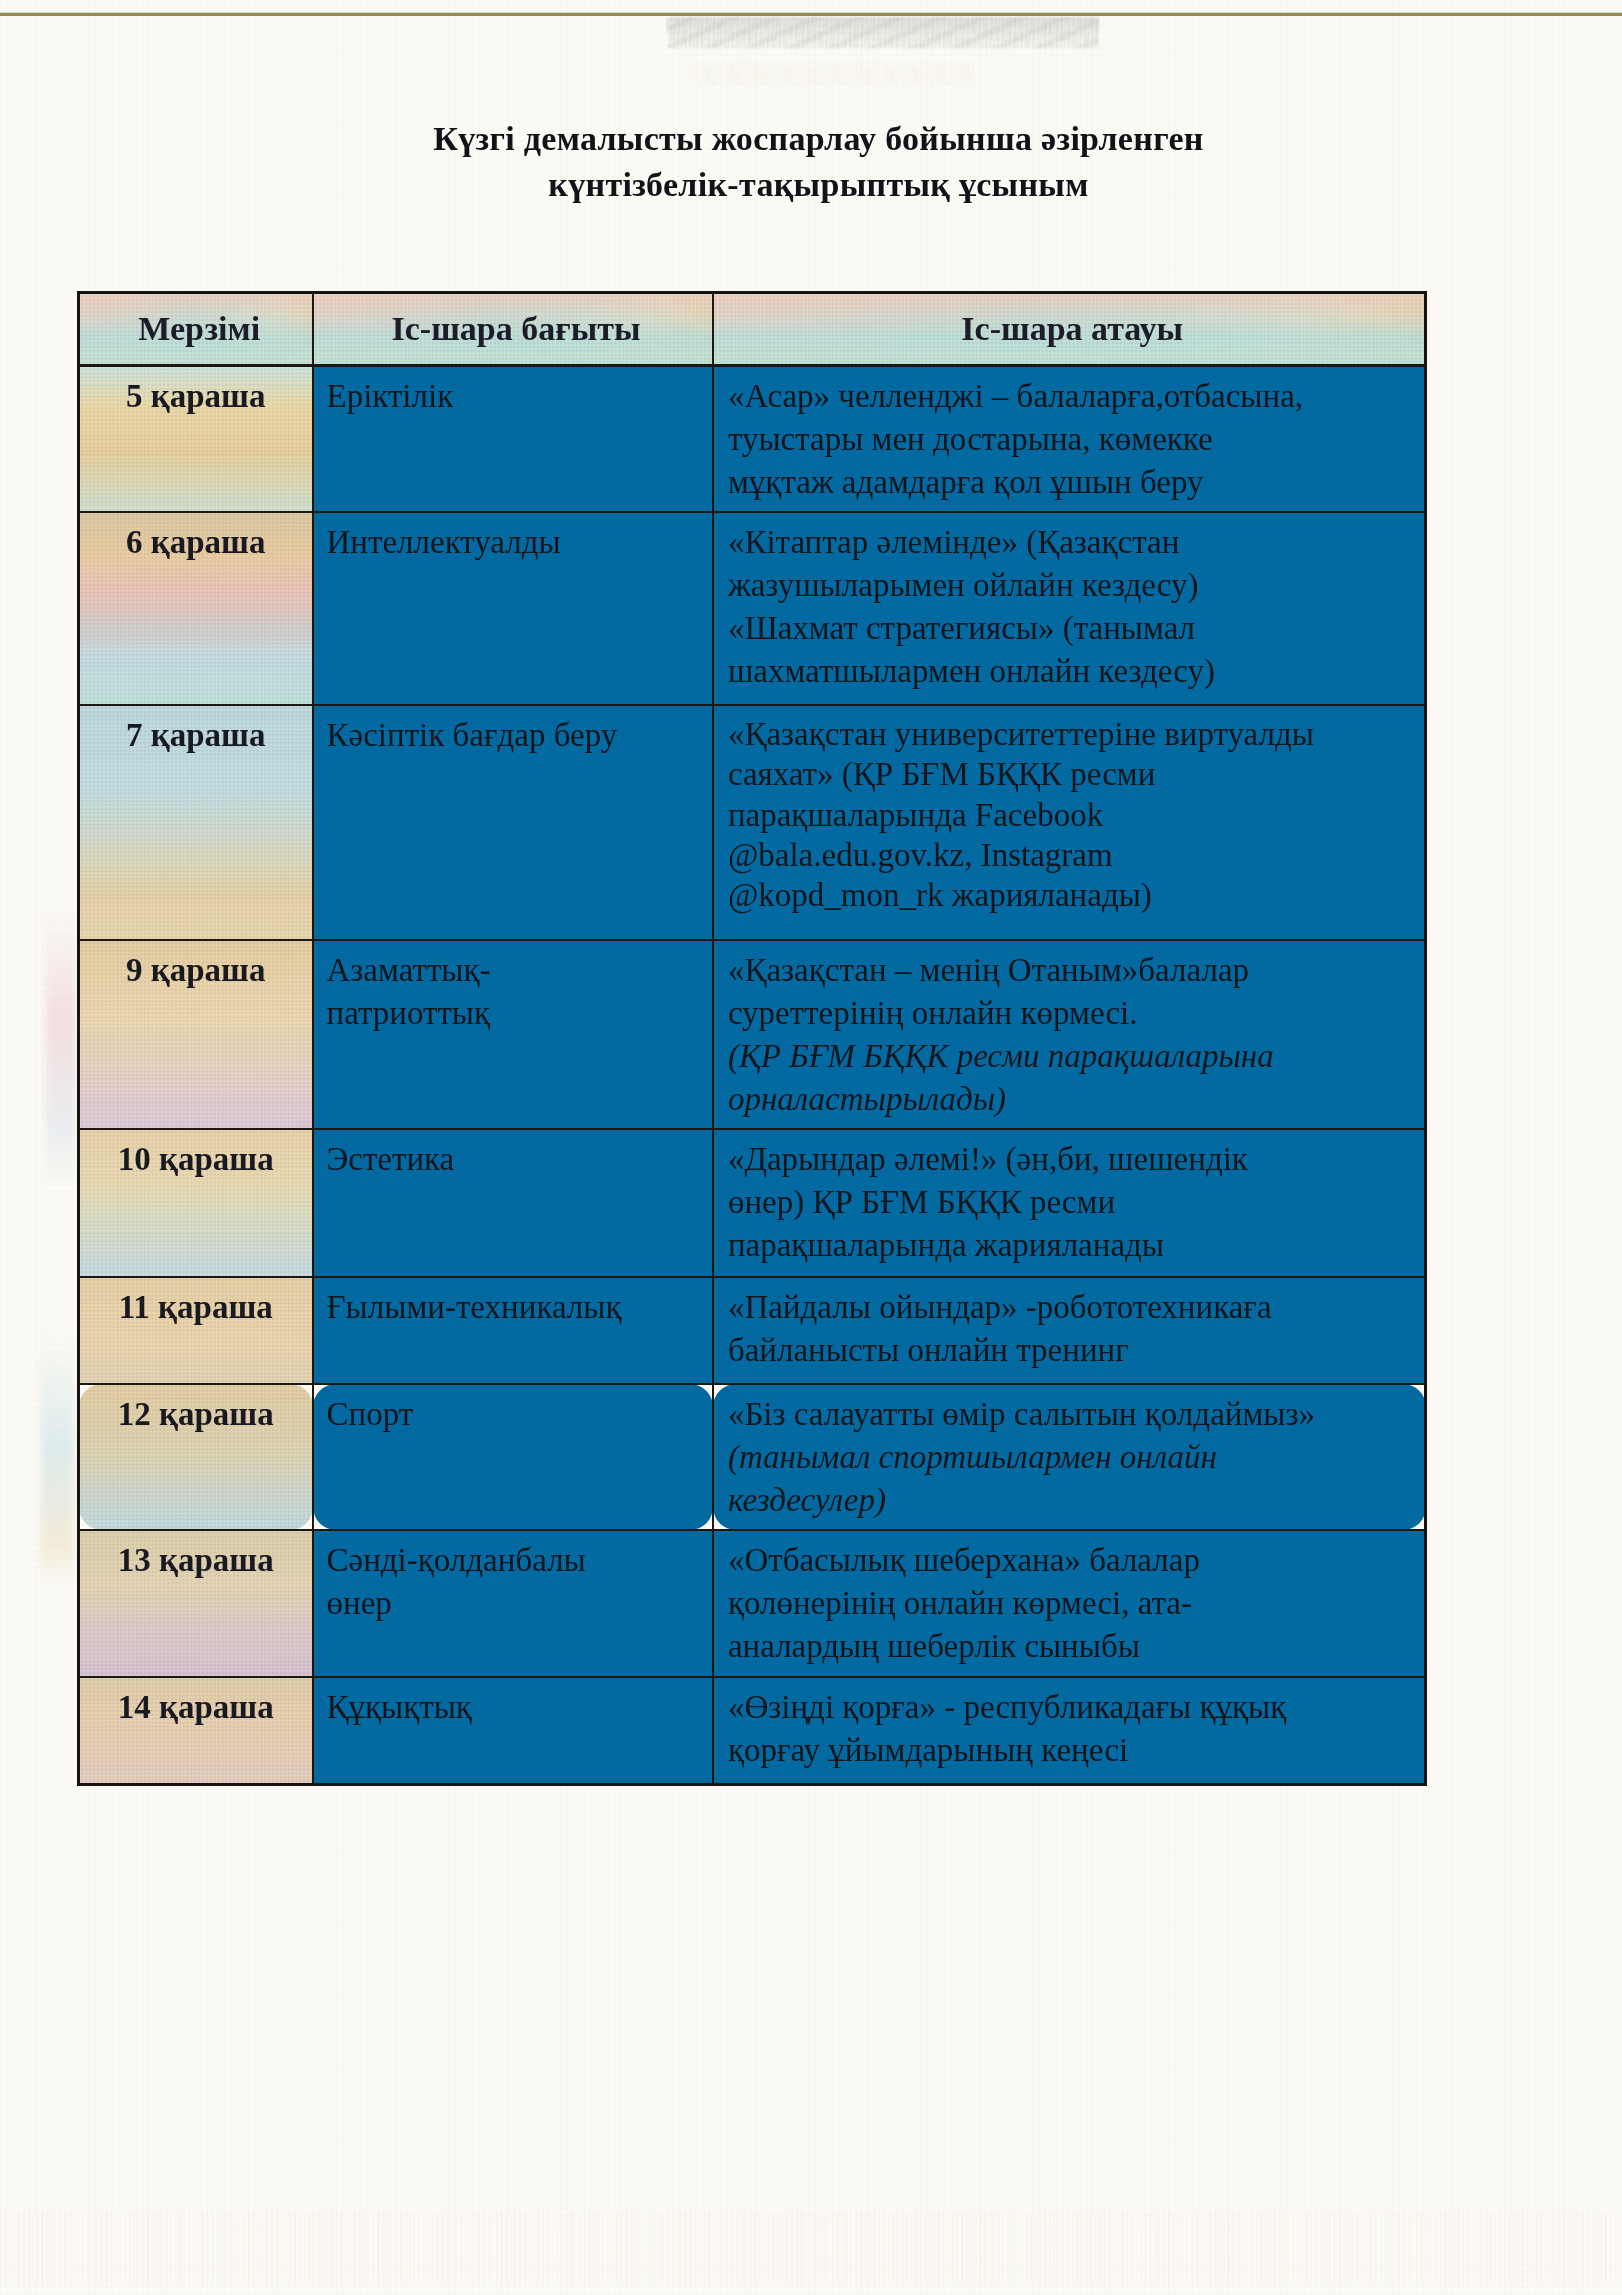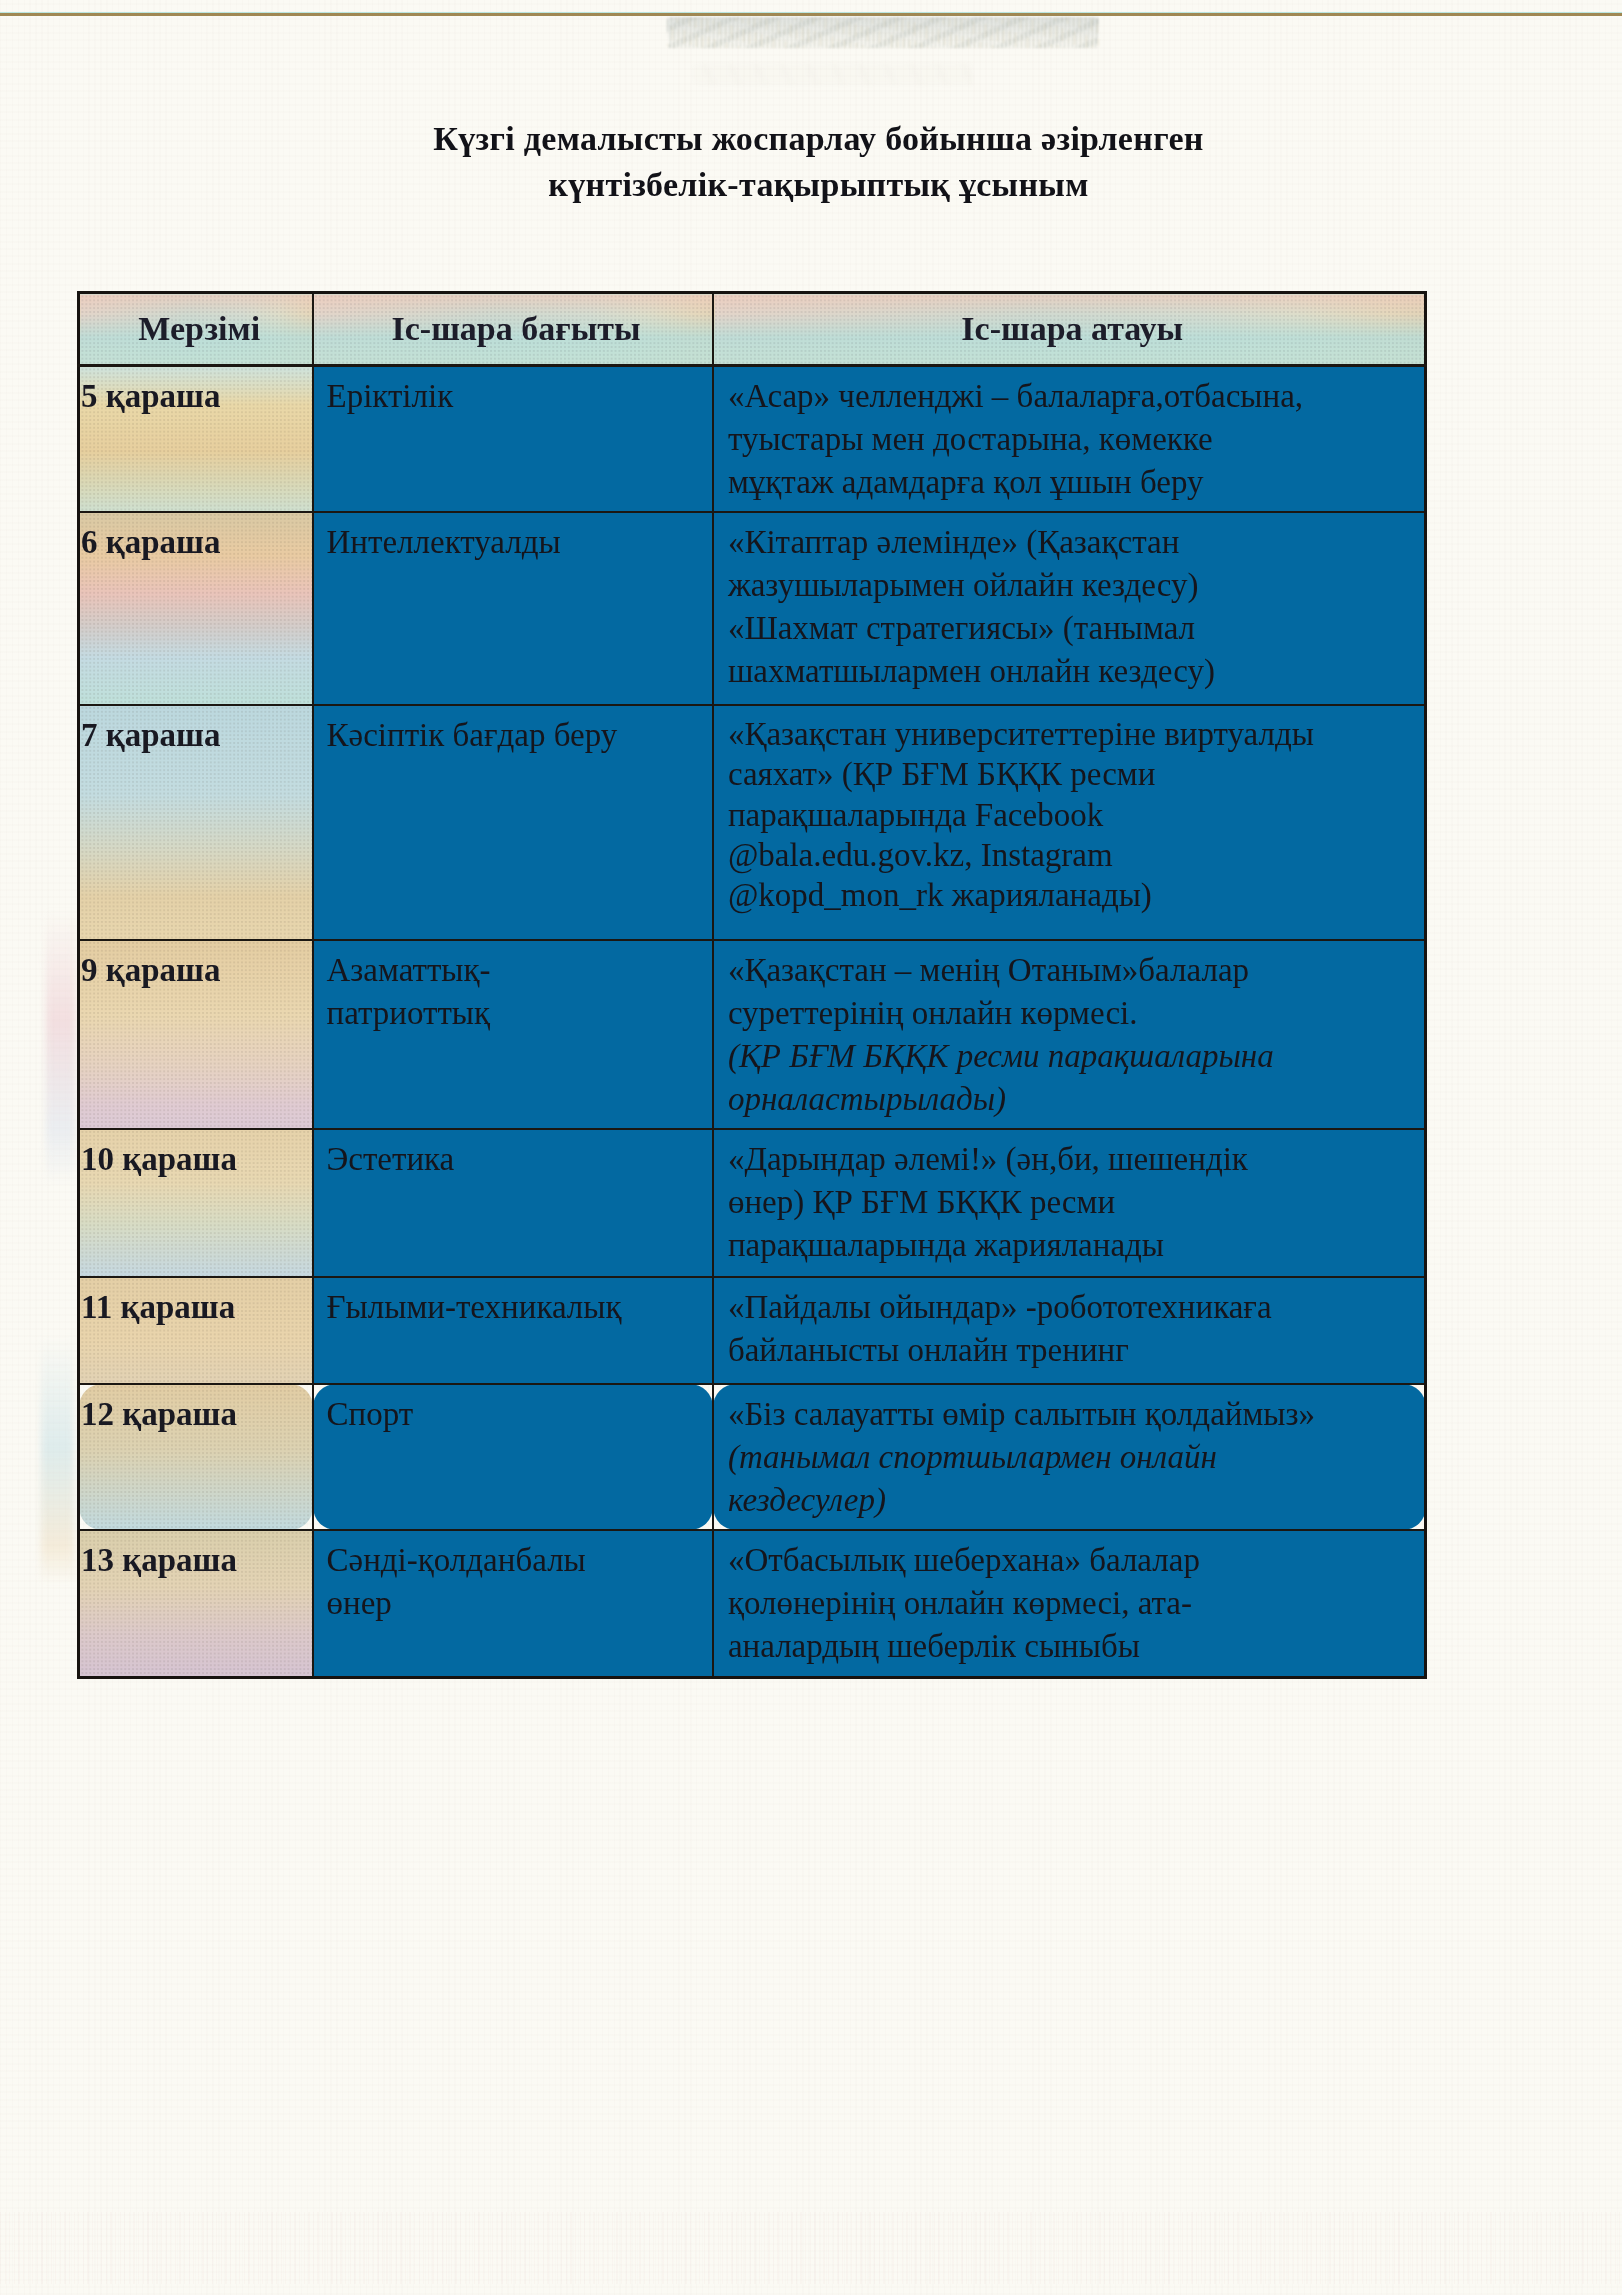--- a/index.html
+++ b/index.html
@@ -96,21 +96,21 @@
     color: #1d1d2a;
     background-image:
       radial-gradient(rgba(60,60,70,0.10) 0.7px, rgba(255,255,255,0) 1px),
       linear-gradient(180deg, rgba(238,206,190,0.85) 0%, rgba(222,214,200,0.55) 28%, rgba(188,222,216,0.9) 62%, rgba(196,226,214,0.95) 100%),
       linear-gradient(100deg, #e9d2ca 0%, #d8d8cf 20%, #c0ddd8 45%, #cbe3da 68%, #dde6cc 82%, #ecd9ae 94%, #e5cfa2 100%);
     background-size: 3.9px 3.9px, 100% 100%, 100% 100%;
     padding-left: 8px;
   }
 
   td.date {
-    text-align: left;
+    text-align: center;
     font-weight: bold;
     font-size: 34px;
     padding-top: 7.9px;
     color: #191922;
     background-size: 3.9px 3.9px, 100% 100%;
     background-image: radial-gradient(rgba(70,60,50,0.10) 0.7px, rgba(255,255,255,0) 1px), linear-gradient(180deg, #e6d4ae, #e2cfa8);
   }
   
   tr.r1 td.date { background-image: radial-gradient(rgba(70,60,50,0.10) 0.7px, rgba(255,255,255,0) 1px),
     linear-gradient(180deg, #cfe3dc 0%, #e9d8a8 26%, #e7cf9e 58%, #d9d9b8 82%, #cfe0d0 100%); }
@@ -230,15 +230,21 @@
 кездесулер)</span></td>
     </tr>
     <tr class="r8">
       <td class="date">13 қараша</td>
       <td class="dir">Сәнді-қолданбалы
 өнер</td>
       <td class="event"><span class="ev">«Отбасылық шеберхана» балалар
 қолөнерінің онлайн көрмесі, ата-
 аналардың шеберлік сыныбы</span></td>
     </tr>
+    <tr class="r9">
+      <td class="date">14 қараша</td>
+      <td class="dir">Құқықтық</td>
+      <td class="event"><span class="ev">«Өзіңді қорға» - республикадағы құқық
+қорғау ұйымдарының кеңесі</span></td>
+    </tr>
   </tbody>
 </table>
 
 
 </body></html>

